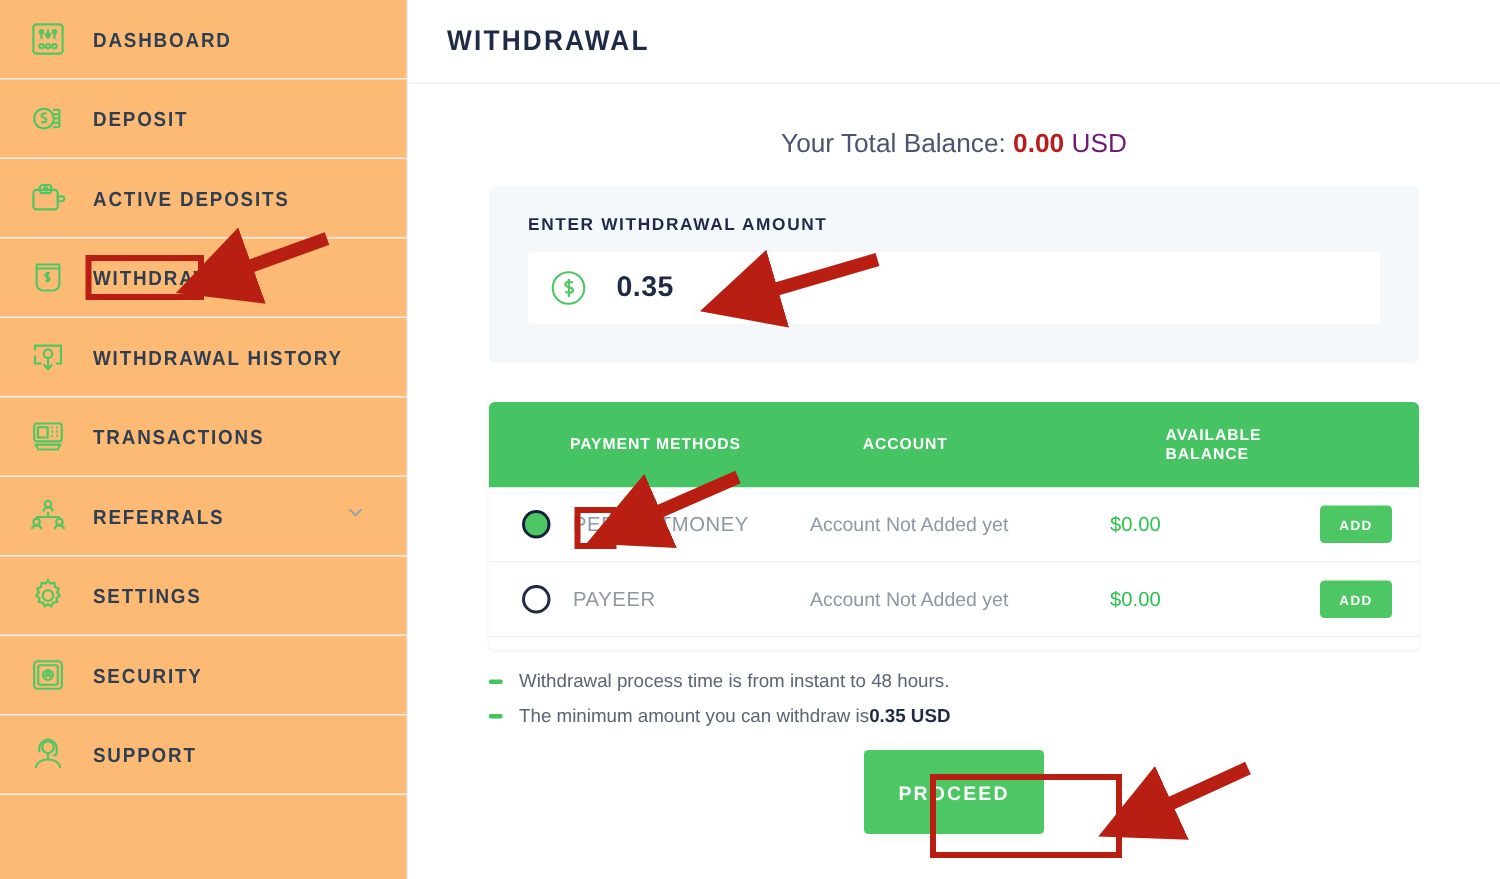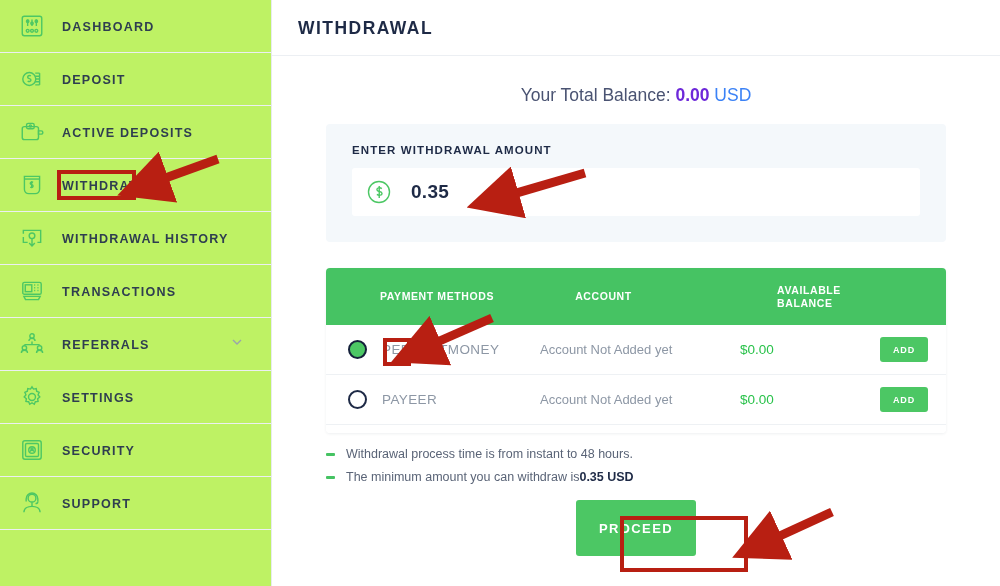--- a/index.html
+++ b/index.html
@@ -8,21 +8,21 @@
     background:#ffffff;
     font-family:"Liberation Sans", sans-serif;
     overflow:hidden;
     position:relative;
   }
   .app{display:flex;width:1000px;height:586px;position:relative;}
 
   
   .sidebar{
     width:272px;height:586px;
-    background:#bef264;
+    background:#fdba74;
     border-right:1px solid #e7ebef;
     box-sizing:border-box;
     flex:0 0 272px;
   }
   .nav-item{
     height:53px;
     display:flex;align-items:center;
     border-bottom:1px solid #eceff3;
     padding-left:14px;
     box-sizing:border-box;
@@ -76,22 +76,22 @@
     transform:scaleX(0.92);
     transform-origin:left center;
   }
   .balance{
     text-align:center;
     margin-top:29px;
     font-size:17.5px;
     color:#4a5372;
     font-weight:400;
   }
-  .balance .amt{color:#6d28d9;font-weight:700;}
-  .balance .cur{color:#3b82f6;}
+  .balance .amt{color:#b91c1c;font-weight:700;}
+  .balance .cur{color:#701a75;}
 
   .card{
     margin:18px auto 0 auto;
     width:620px;
     background:#f4f8fb;
     border-radius:4px;
     padding:20px 26px 26px 26px;
     box-sizing:border-box;
   }
   .card-label{

